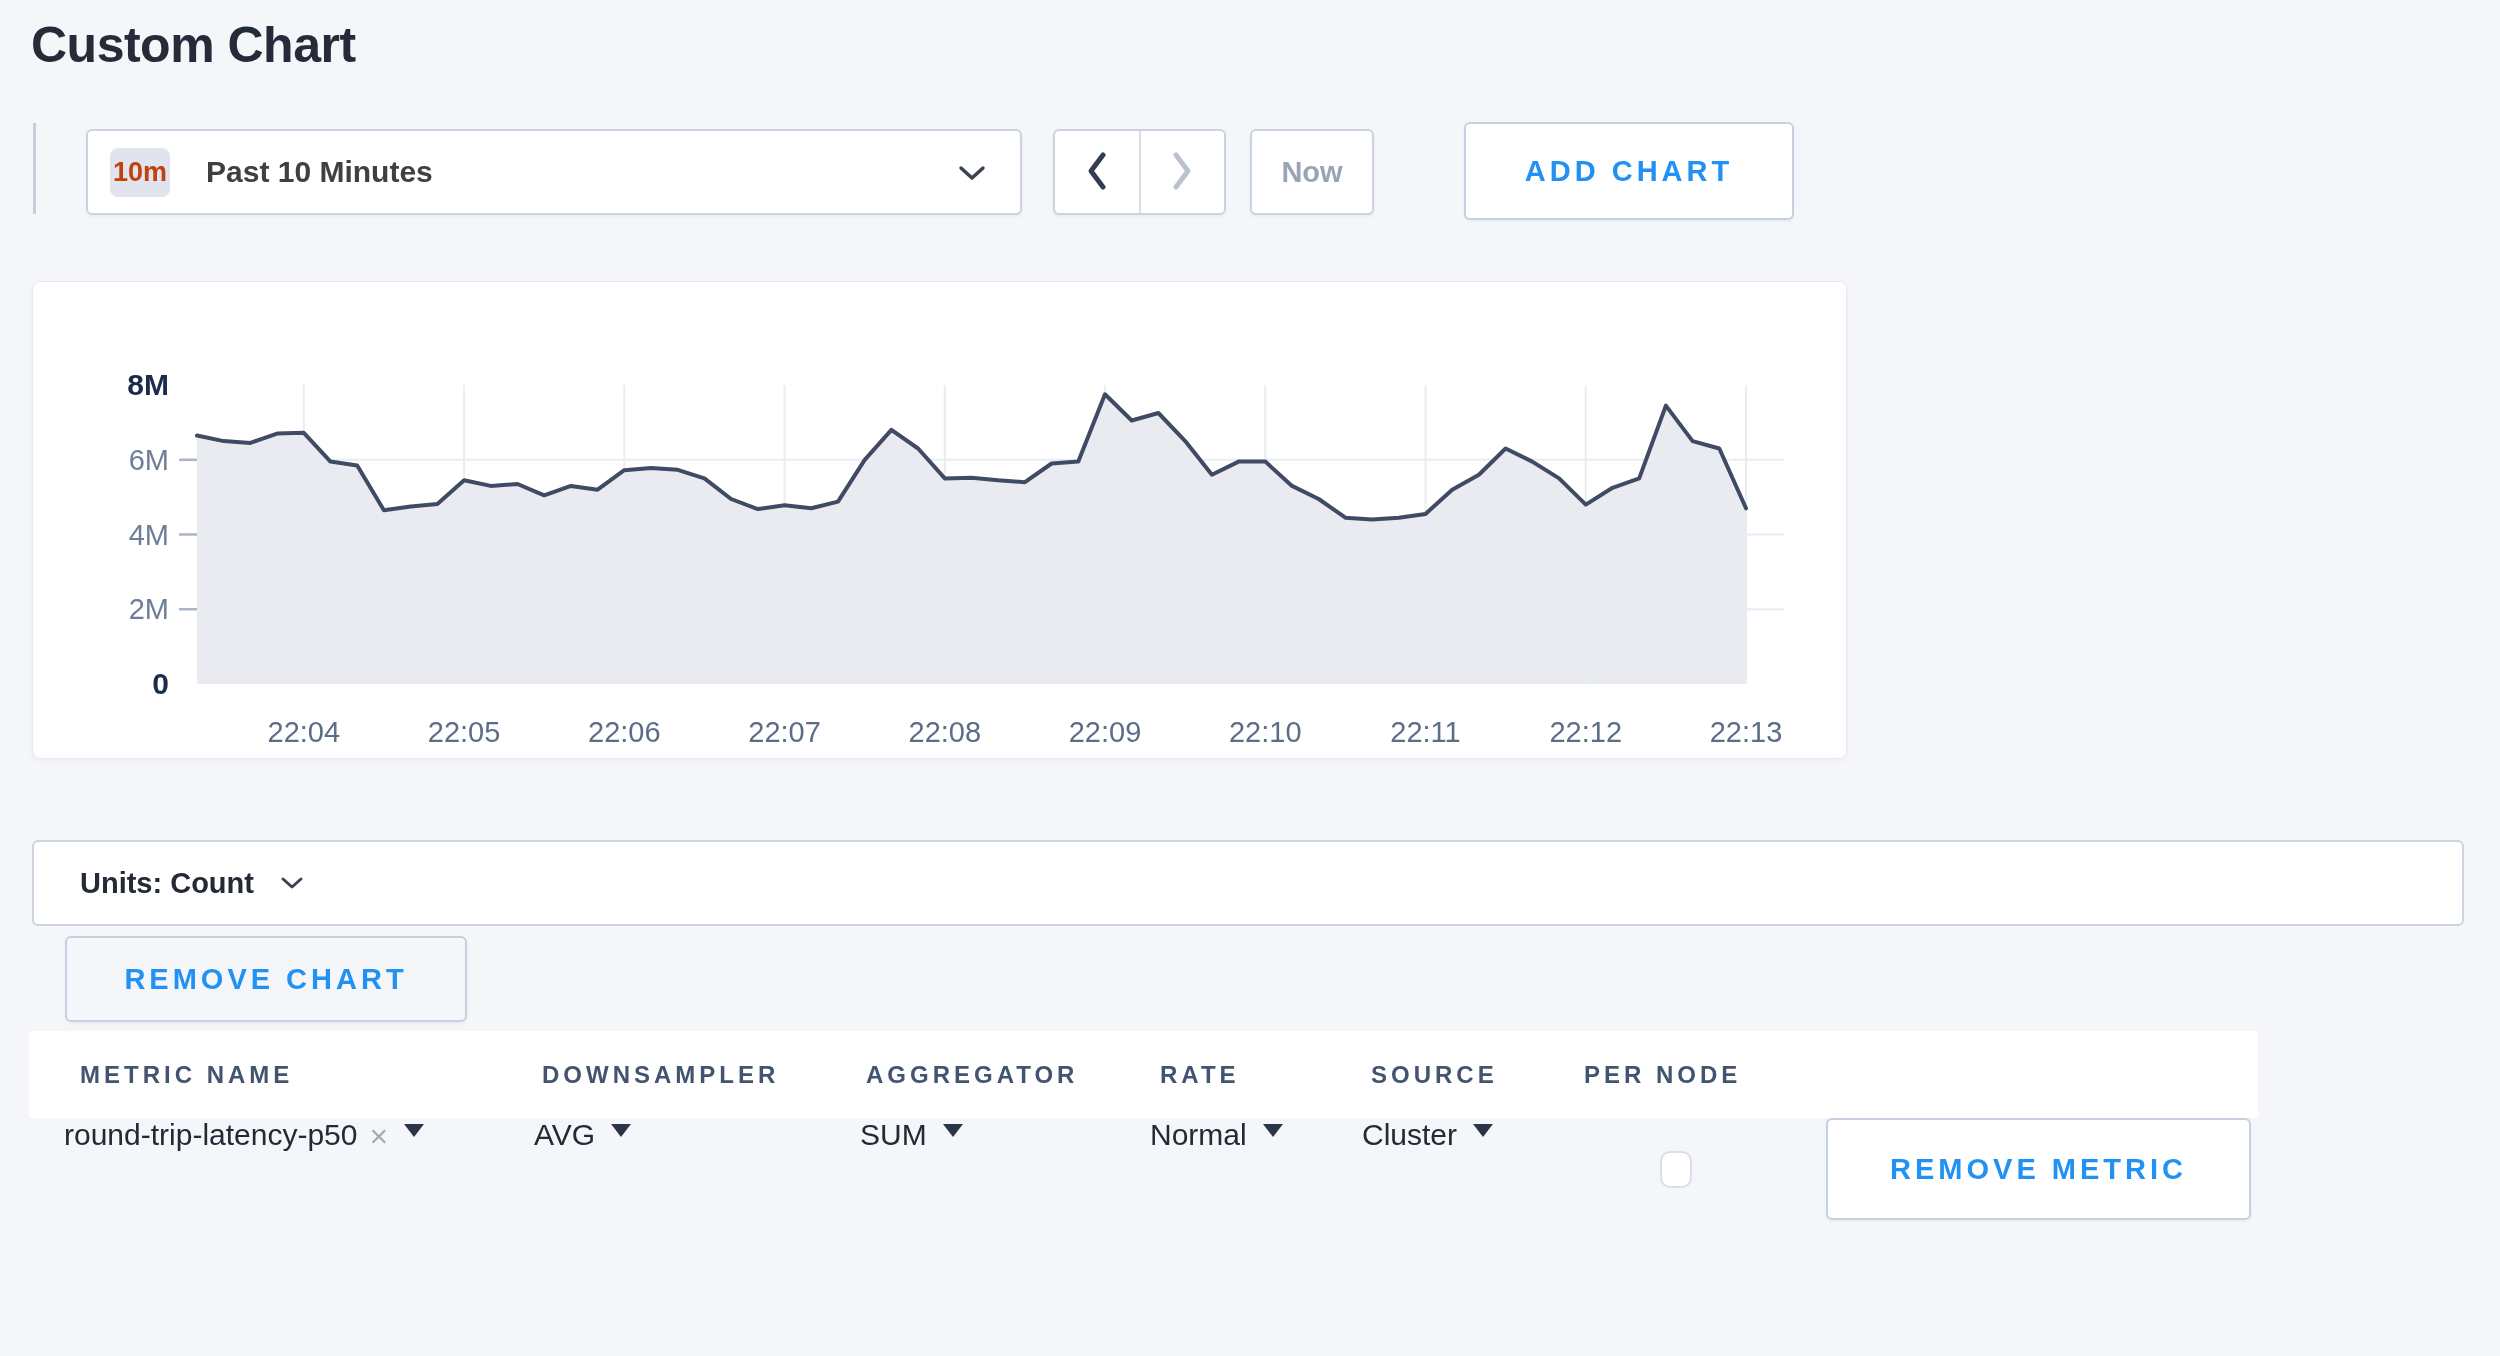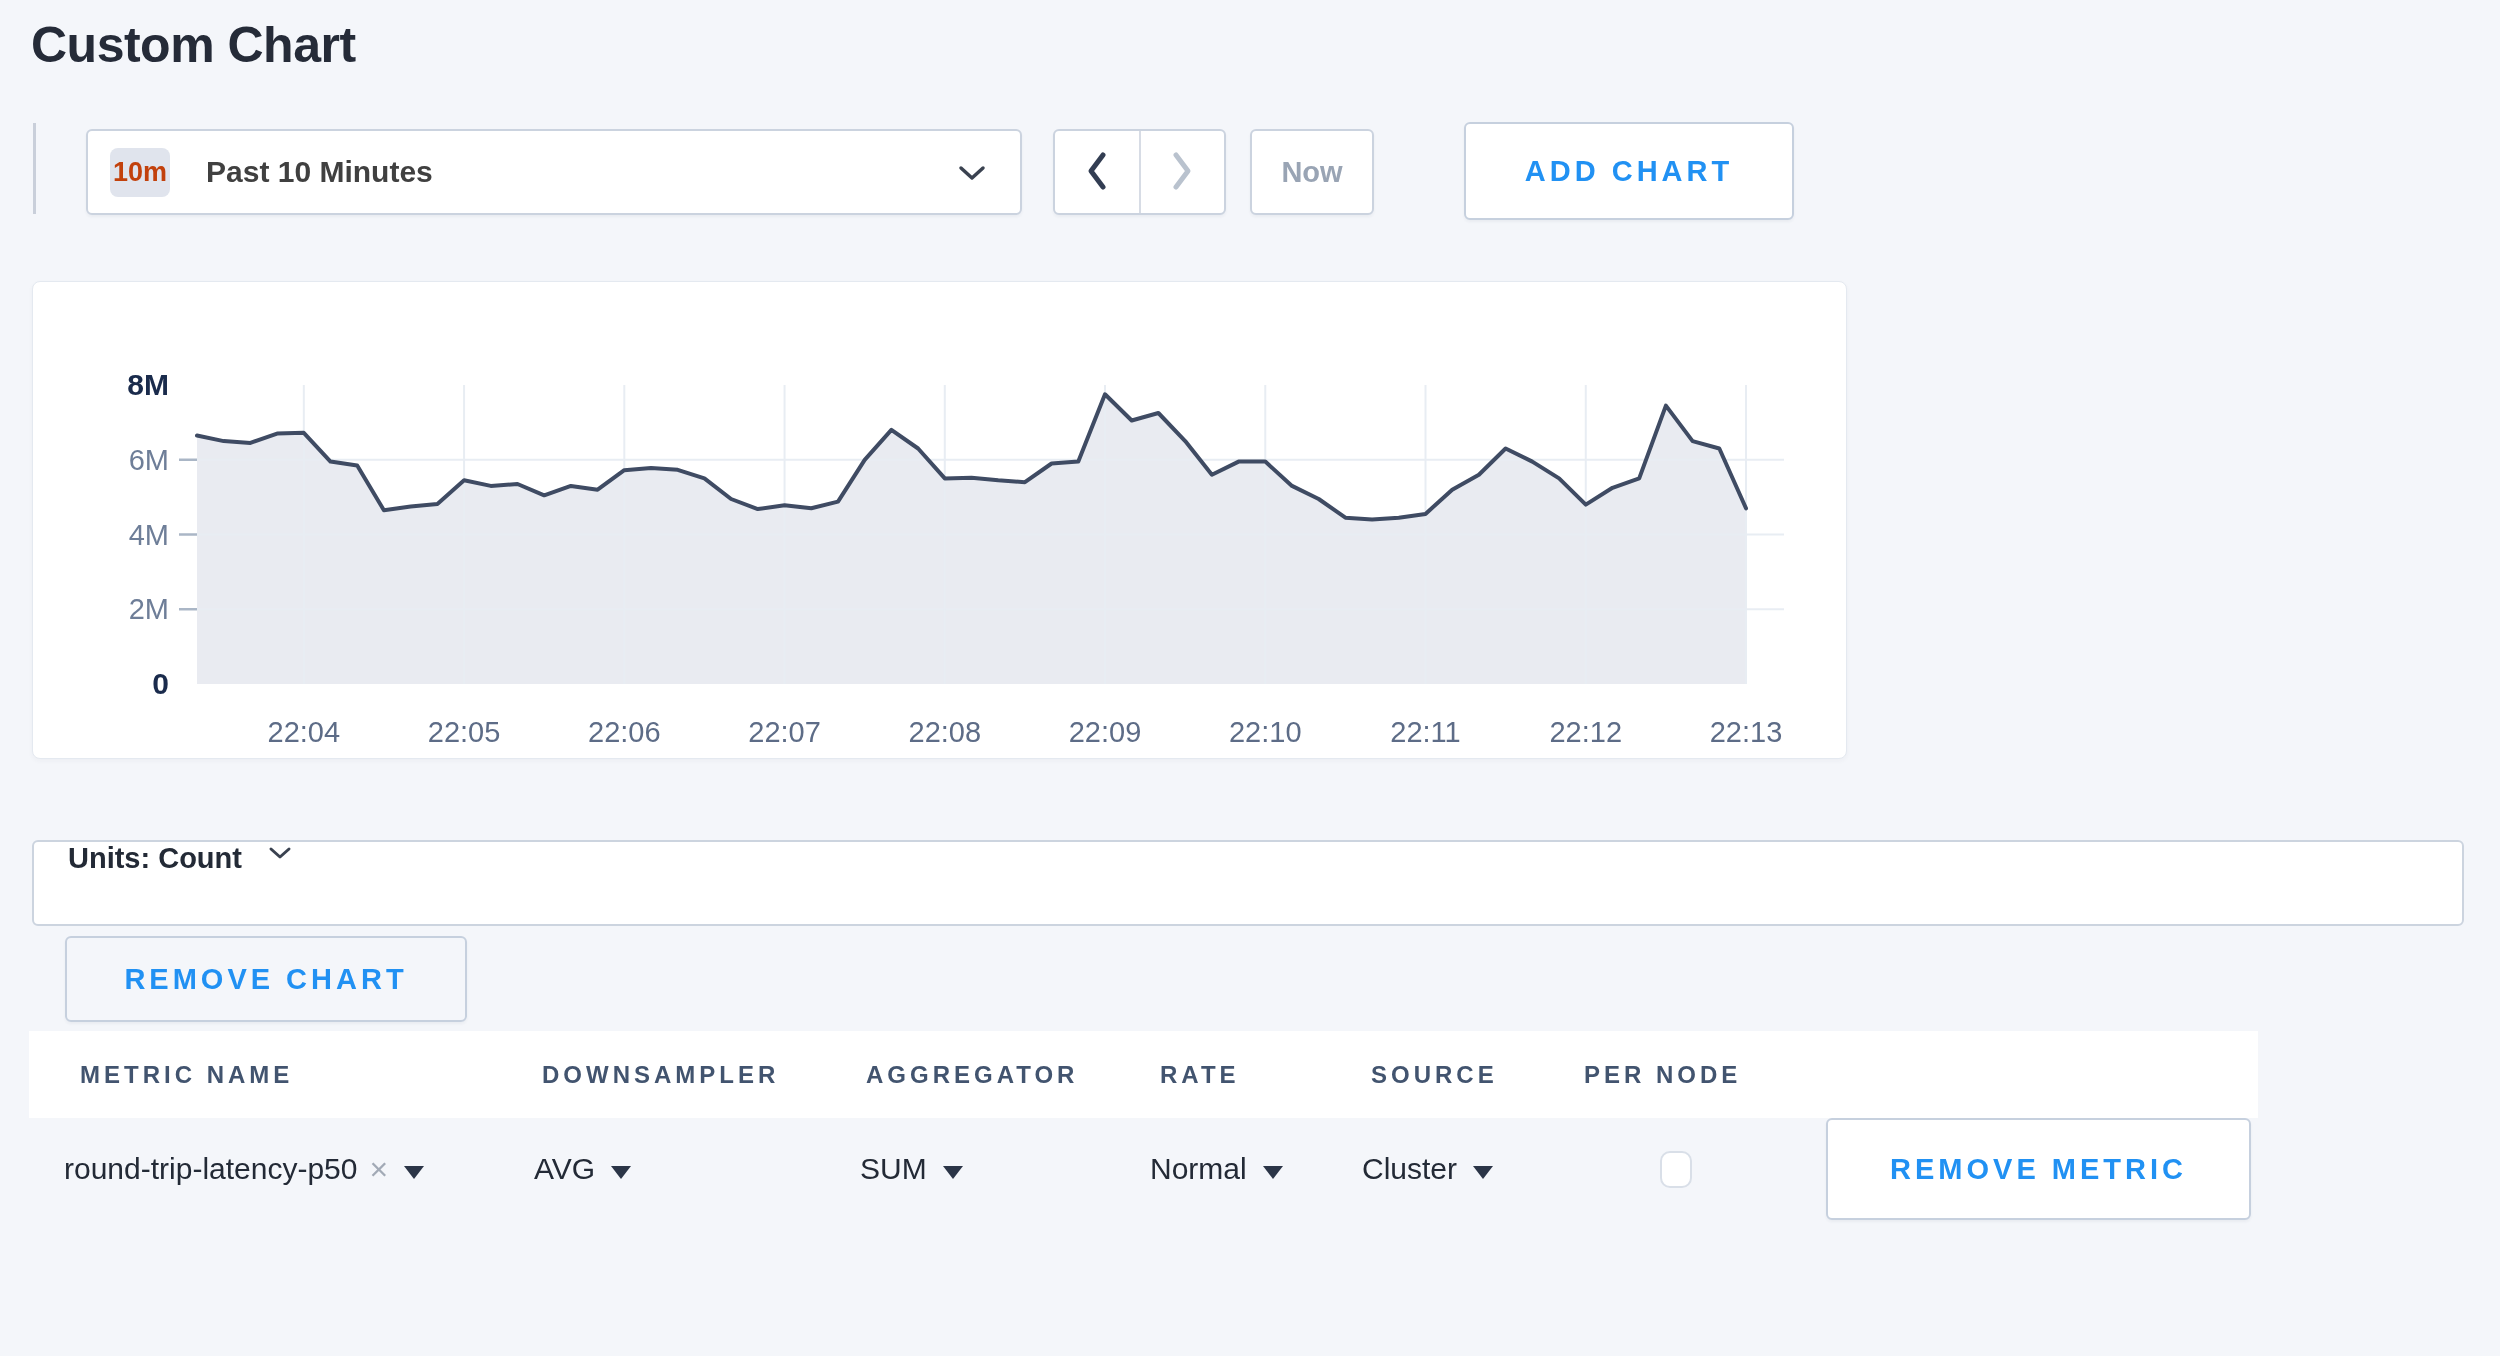--- a/index.html
+++ b/index.html
@@ -121,22 +121,22 @@
   svg text { font-family: "Liberation Sans", sans-serif; }
 
   
   .units-bar {
     position: absolute;
     left: 32px; top: 840px;
     width: 2432px; height: 86px;
     background: #fff;
     border: 2px solid #ccd4df;
     border-radius: 6px;
-    display: flex; align-items: flex-start;
-    padding-left: 34px;
+    display: flex; align-items: center;
+    padding-left: 46px;
     cursor: pointer;
   }
   .units-label { font-size: 29px; font-weight: bold; color: #232a36; }
   .units-chevron { margin-left: 26px; margin-top: 4px; }
 
   
   .table-header {
     position: absolute;
     left: 29px; top: 1031px;
     width: 2229px; height: 87px;
@@ -150,21 +150,21 @@
     color: #42546f;
     white-space: nowrap;
   }
   .metric-row {
     position: absolute;
     left: 0; top: 1118px;
     width: 2500px; height: 102px;
   }
   .cell {
     position: absolute; top: 0; height: 102px;
-    display: flex; align-items: center;
+    display: flex; align-items: flex-start;
     font-size: 30px; color: #232a36;
     white-space: nowrap;
     cursor: pointer;
   }
   .clear-x { margin-left: 12px; font-size: 32px; color: #a2aab6; cursor: pointer; }
   .caret {
     width: 0; height: 0;
     margin-left: 16px; margin-top: 6px;
     border-left: 10px solid transparent;
     border-right: 10px solid transparent;

